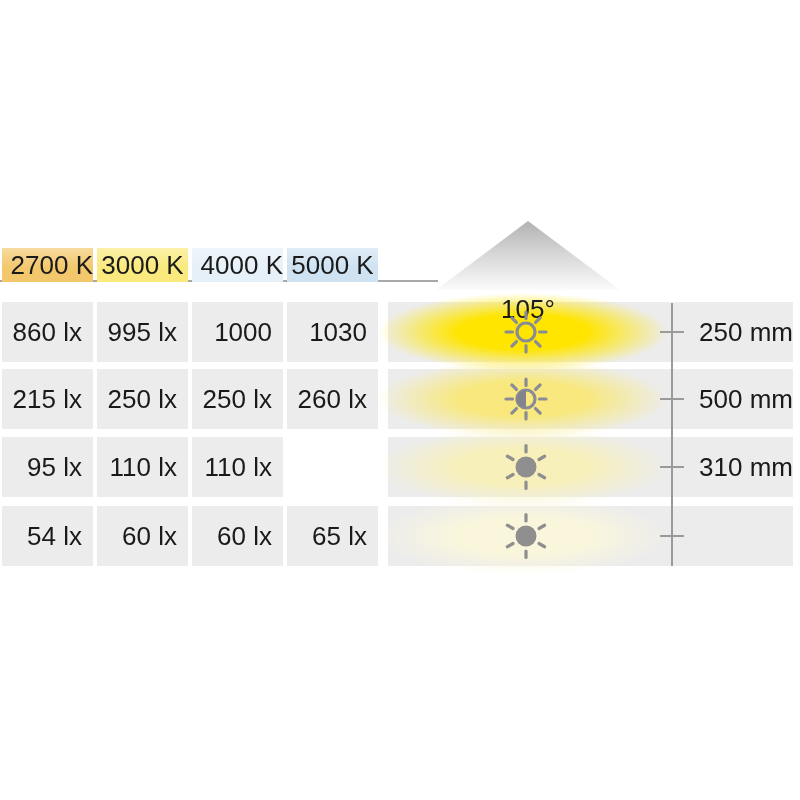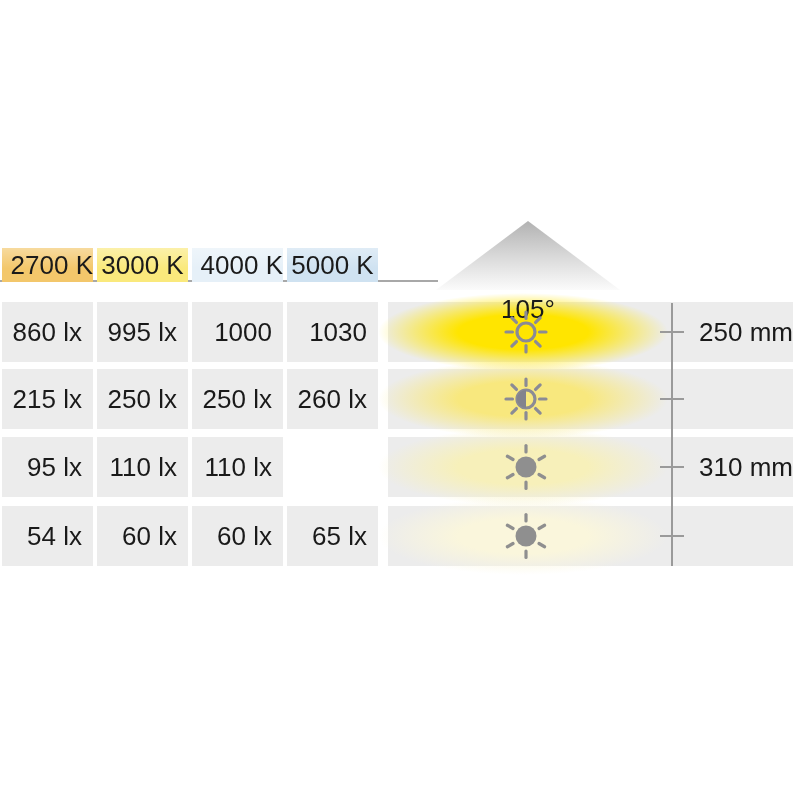--- a/index.html
+++ b/index.html
@@ -96,20 +96,21 @@
     <div class="tick"></div>
   </div>
 
   <div class="row row1">
     <div class="cell c0">215 lx</div>
     <div class="cell c1">250 lx</div>
     <div class="cell c2">250 lx</div>
     <div class="cell c3">260 lx</div>
     <div class="band">
       <div class="glow" style="--glow: #F8E87E;"></div>
+      <div class="dist">500 mm</div>
     </div>
     <svg class="sun" width="48" height="48" viewBox="-24 -24 48 48" aria-hidden="true">
       <g stroke="#8B8B95" stroke-width="3.2" stroke-linecap="round" fill="none">
         <circle r="9"></circle>
         <line x1="13.5" y1="0" x2="20" y2="0"></line>
         <line x1="13.5" y1="0" x2="20" y2="0" transform="rotate(45)"></line>
         <line x1="13.5" y1="0" x2="20" y2="0" transform="rotate(90)"></line>
         <line x1="13.5" y1="0" x2="20" y2="0" transform="rotate(135)"></line>
         <line x1="13.5" y1="0" x2="20" y2="0" transform="rotate(180)"></line>
         <line x1="13.5" y1="0" x2="20" y2="0" transform="rotate(225)"></line>

